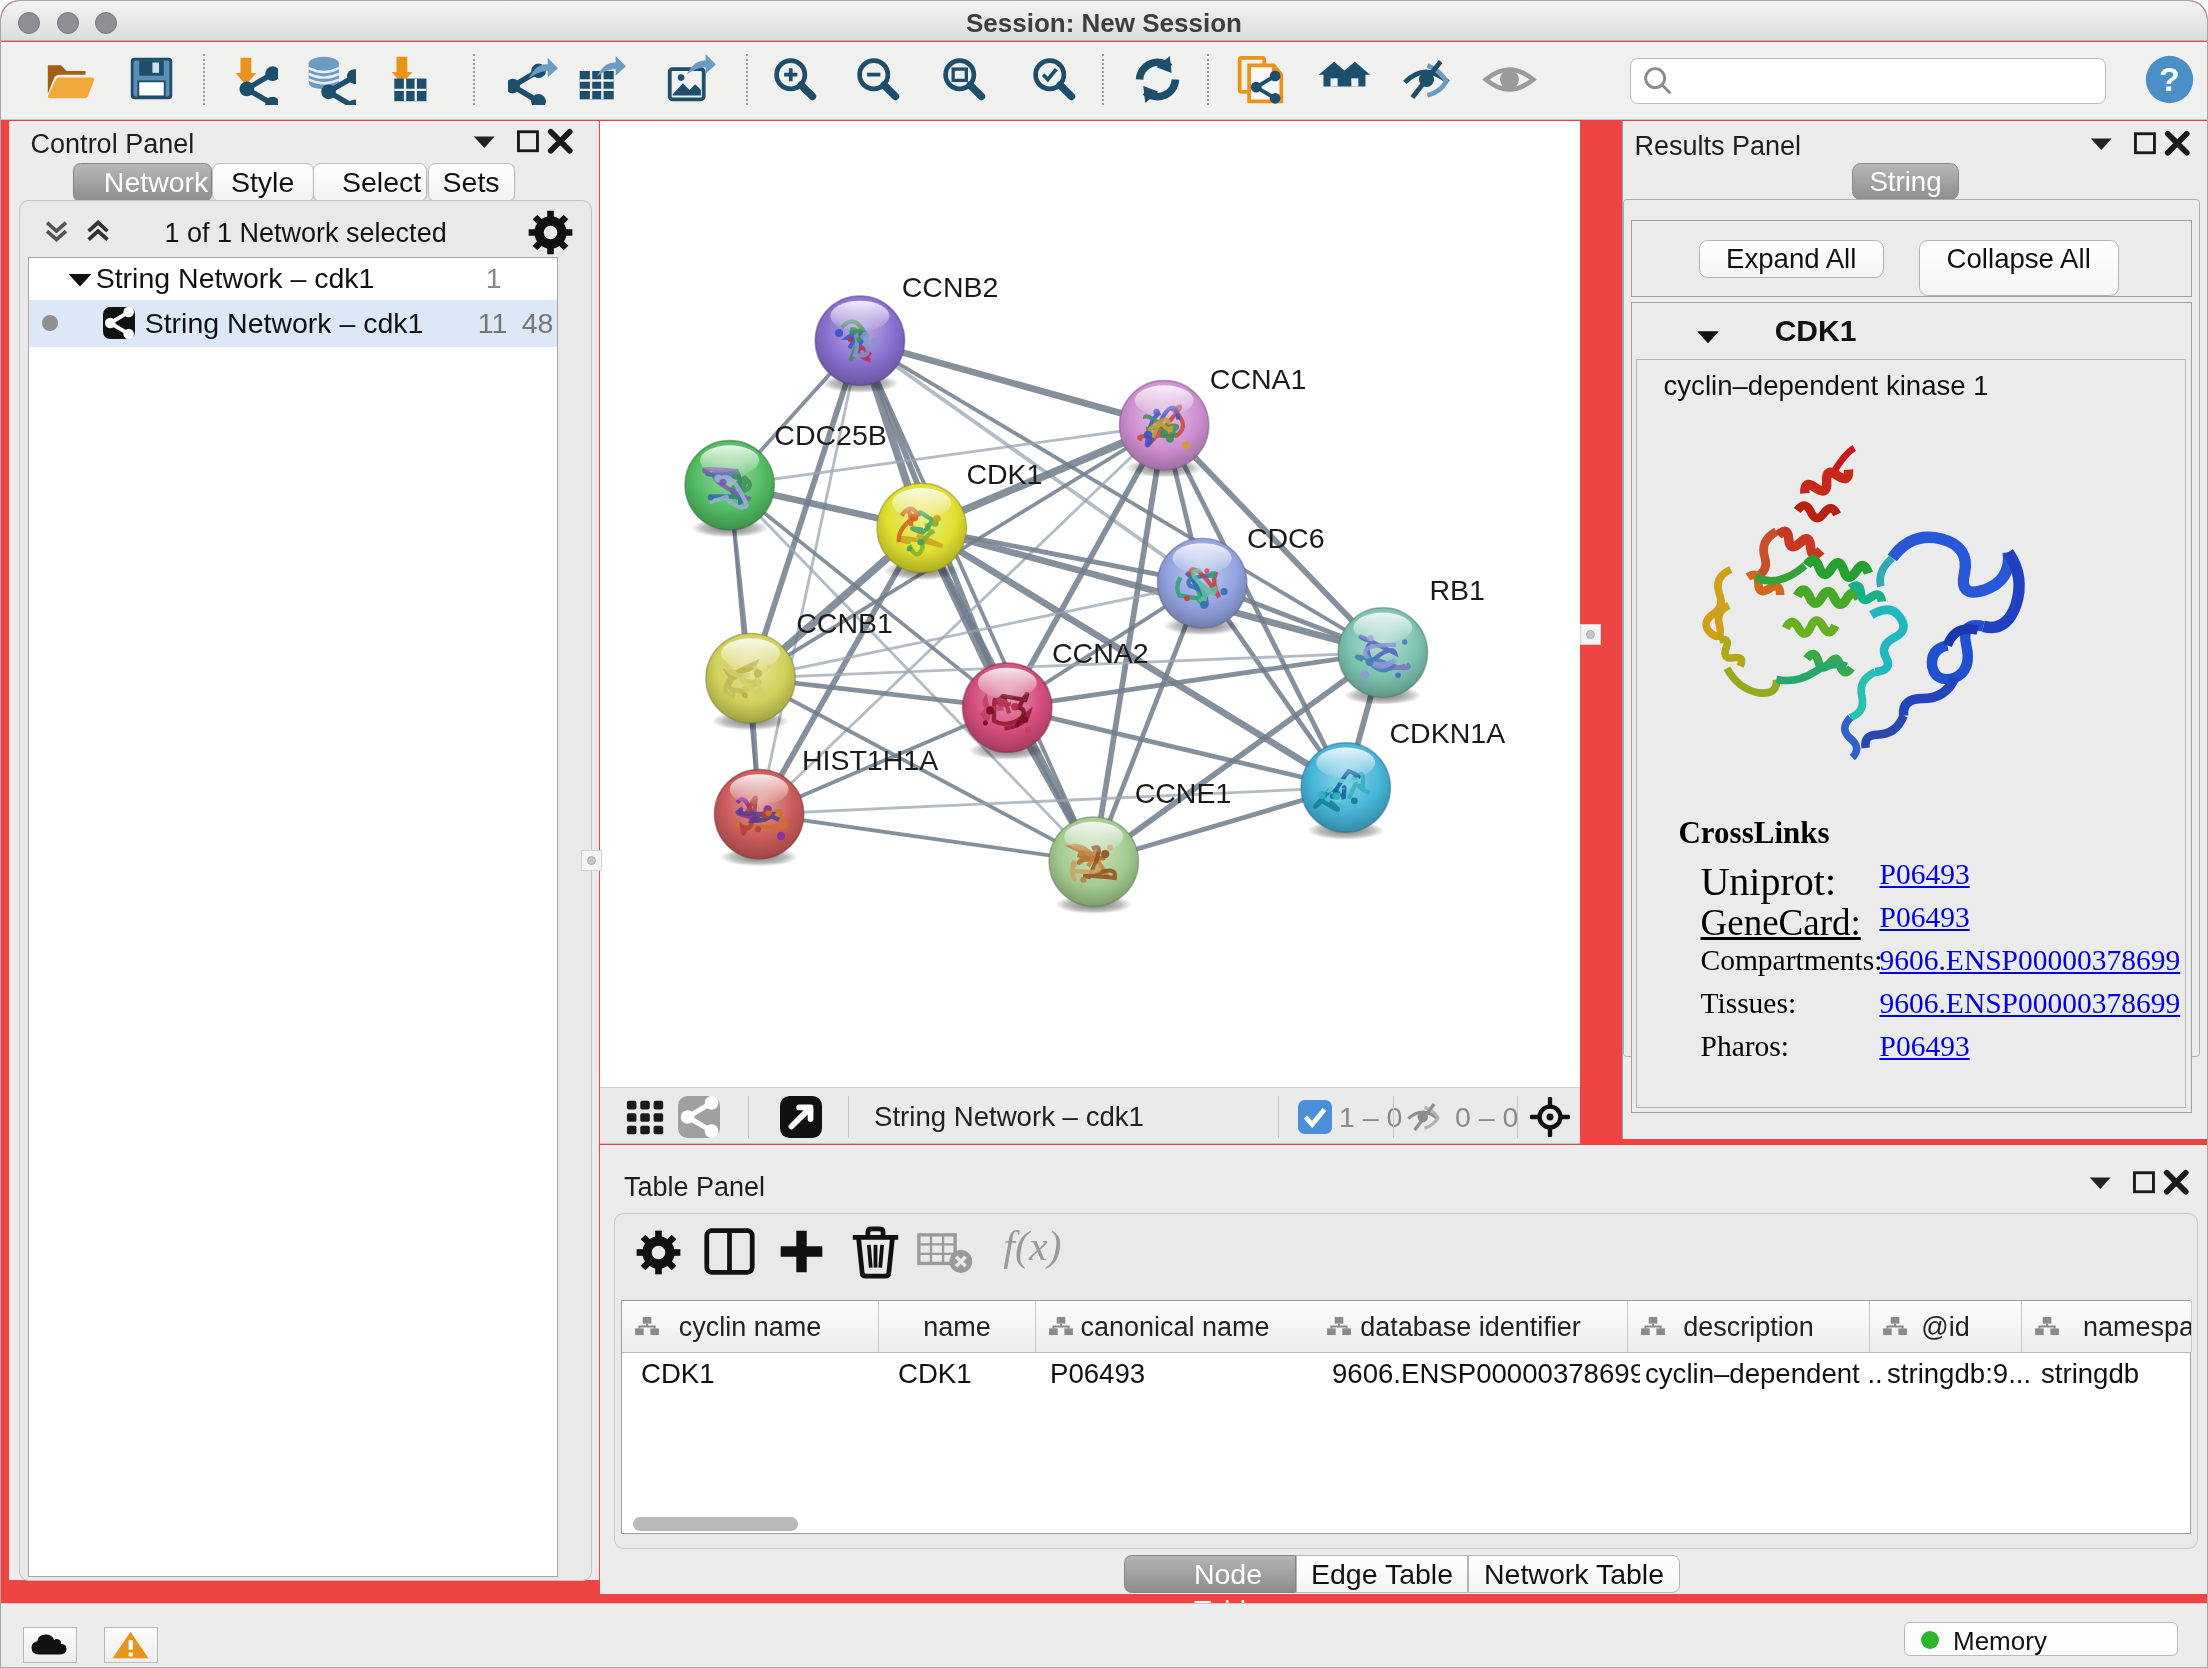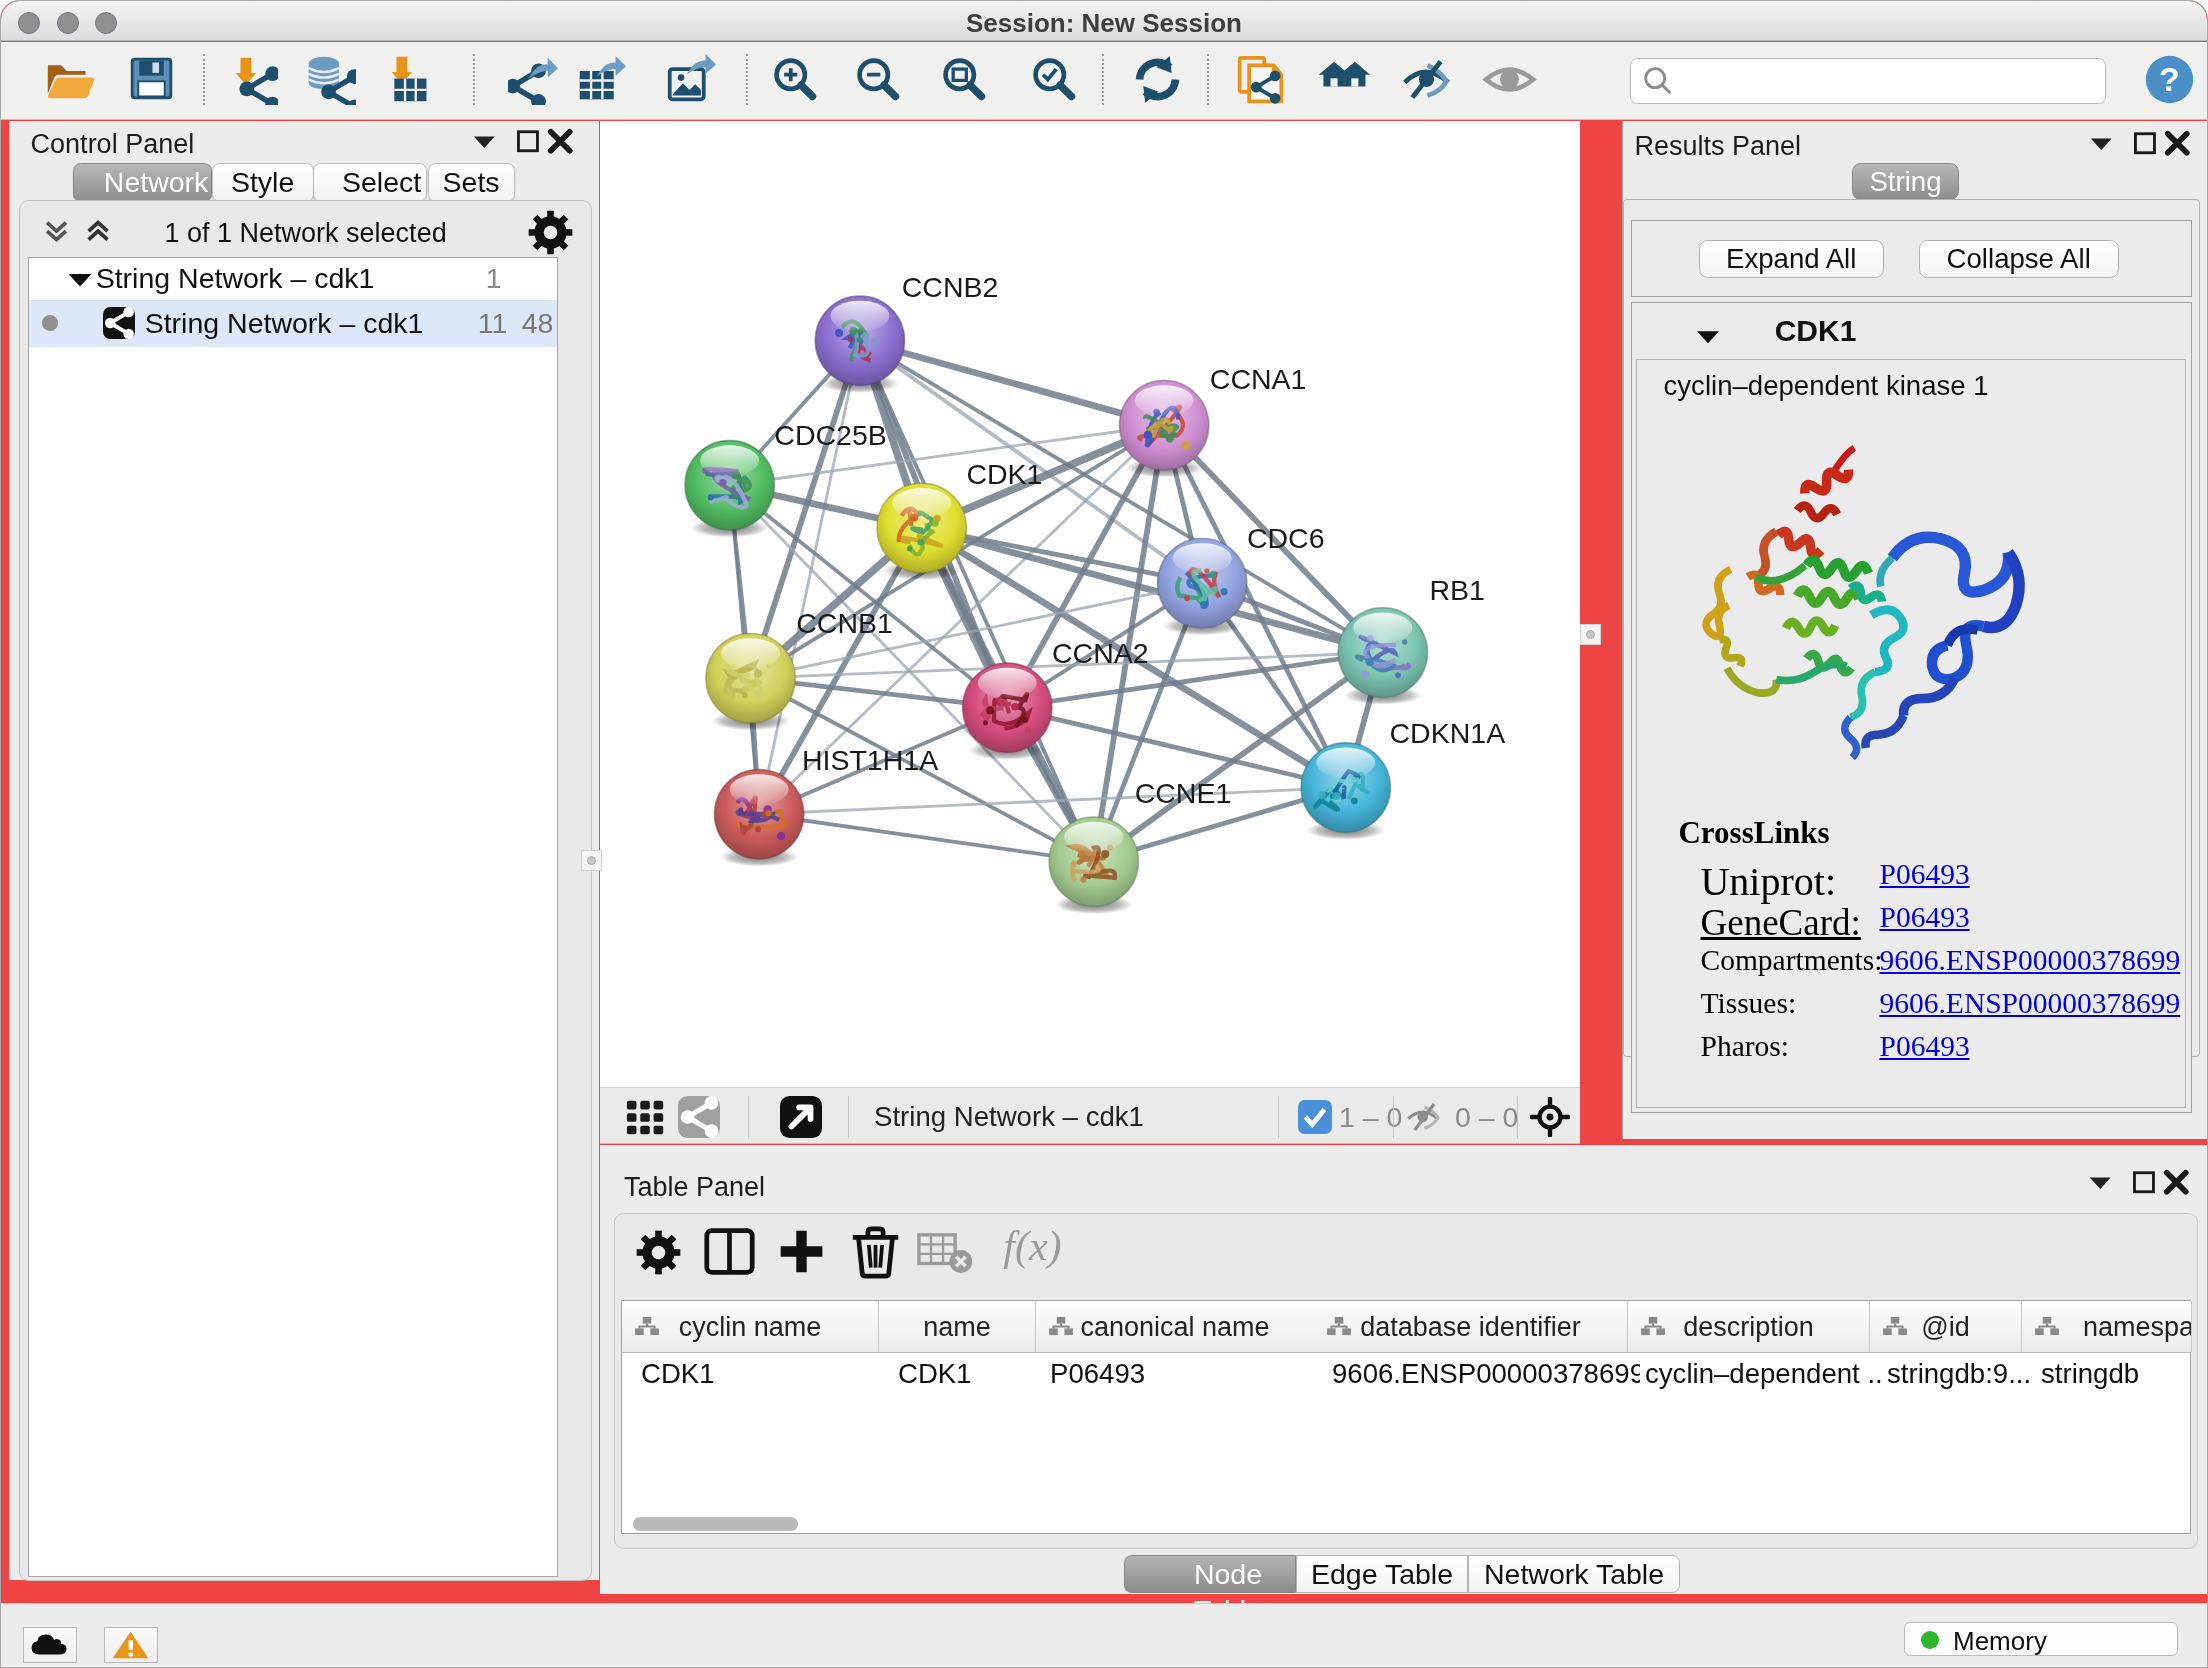--- a/index.html
+++ b/index.html
@@ -682,21 +682,21 @@
       <div class="paneltitle" style="position:absolute;left:11.4px;top:9.5px;">Results Panel</div>
       <svg class="abs" style="left:459px;top:7.6px;" width="124" height="28.5" viewBox="0 0 130 30">
         <path d="M 9.0 10.0 L 31.0 10.0 L 20 22.0 Z" fill="#222"></path>
         <rect x="56" y="5" width="20" height="20" fill="none" stroke="#1a1a1a" stroke-width="3"></rect>
         <path d="M 90 5 L 110 25 M 110 5 L 90 25" stroke="#1a1a1a" stroke-width="6" stroke-linecap="round"></path>
       </svg>
       <div style="position:absolute;left:229px;top:42px;width:107px;height:37px;background:linear-gradient(#b7b7b7,#8e8e8e);border:1px solid #8a8a8a;border-radius:8.6px;color:#fff;font-size:27.6px;text-align:center;line-height:35px;">String</div>
       <div id="rcontent">
         <div class="rbox" style="left:6.7px;top:20px;width:561px;height:77px;">
           <div class="btn" style="left:67px;top:19px;width:185px;height:38px;line-height:36px;">Expand All</div>
-          <div class="btn" style="left:287px;top:19px;width:200px;height:38px;line-height:36px;">Collapse All</div>
+          <div class="btn" style="left:287px;top:19px;width:200px;height:56px;line-height:36px;">Collapse All</div>
         </div>
         <div class="rbox" style="left:6.7px;top:102px;width:561px;height:811px;">
           <svg class="abs" style="left:52px;top:21px;" width="48" height="28.5" viewBox="0 0 50 30">
             <path d="M 13.45 7.75 L 36.55 7.75 L 25 20.35 Z" fill="#111"></path>
           </svg>
           <div style="position:absolute;left:143px;top:11.4px;font-size:30px;font-weight:bold;color:#111;">CDK1</div>
           <div style="position:absolute;left:4.8px;top:56px;width:550px;height:749px;border:1px solid #b5b5b5;">
             <div style="position:absolute;left:26px;top:9.5px;font-size:27.6px;color:#111;">cyclin–dependent kinase 1</div>
             <div style="position:absolute;left:27px;top:84px;"><svg width="390" height="323" viewBox="0 0 410 340">
                 <path d="M178 30 Q190 10 200 4" fill="none" stroke="#c81818" stroke-width="7"></path>

